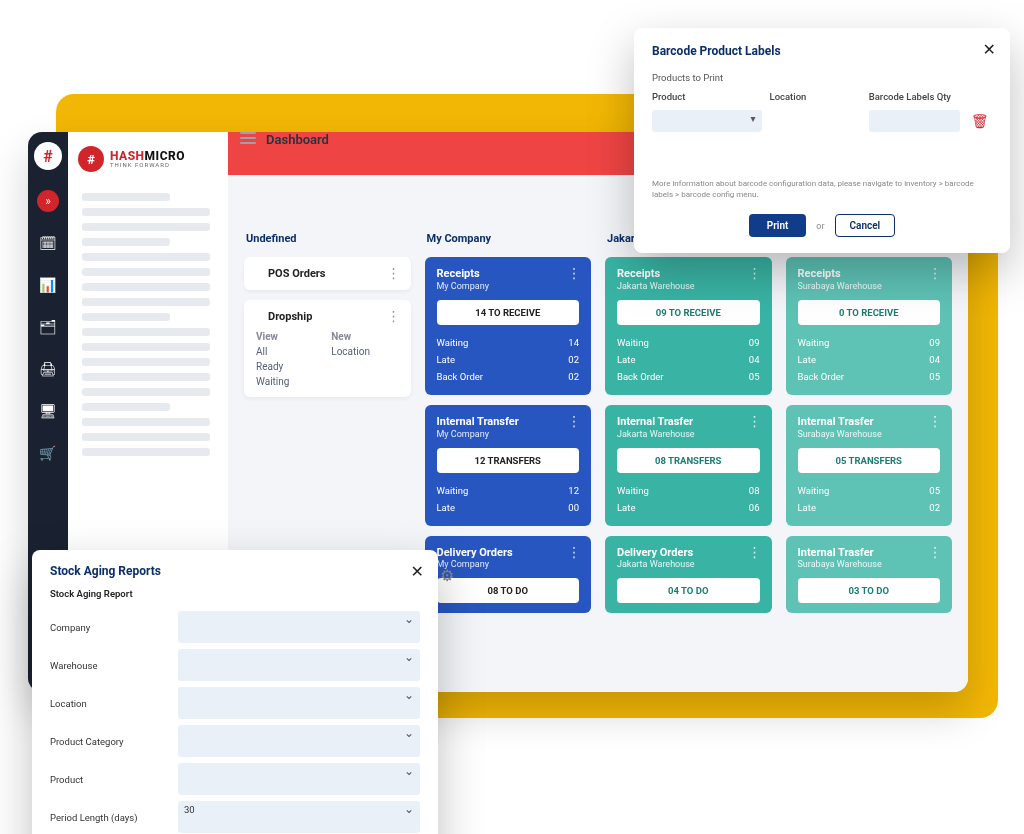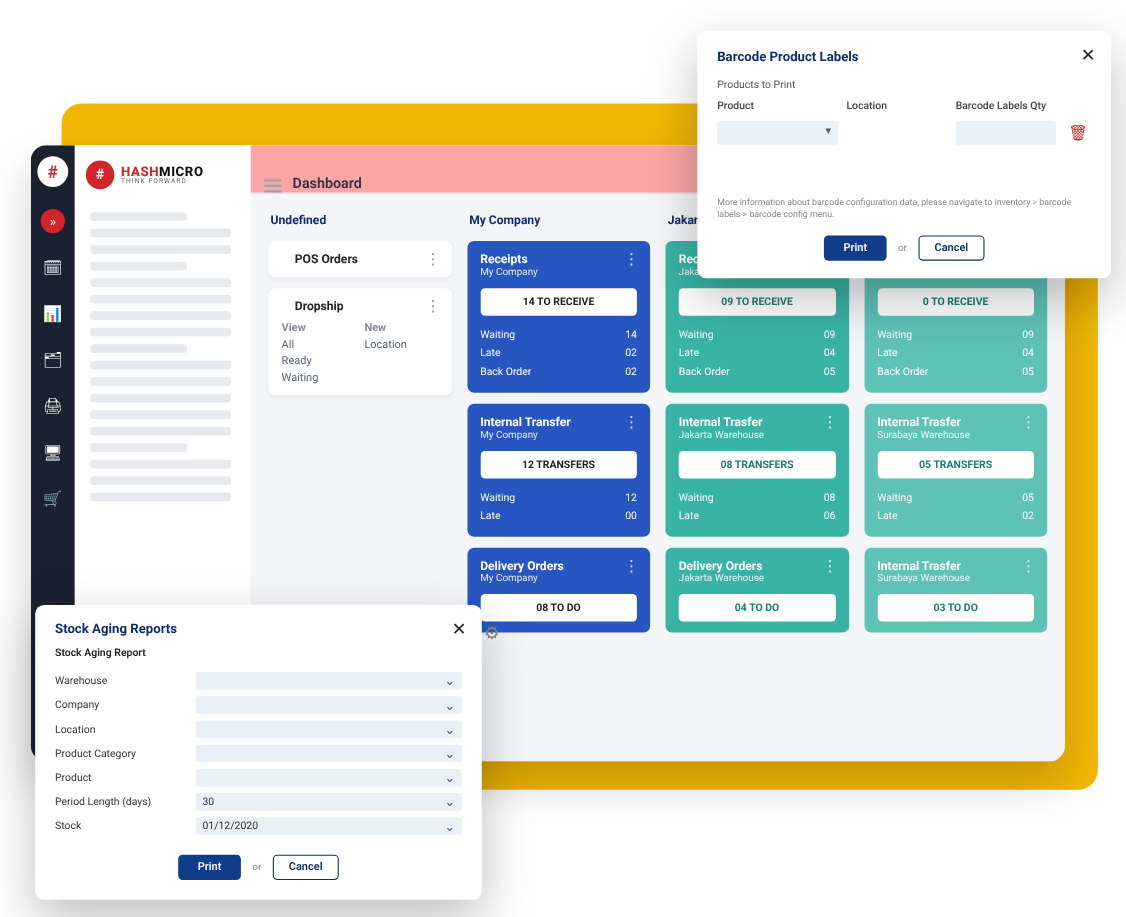--- a/index.html
+++ b/index.html
@@ -21,28 +21,28 @@
   .brand-cloud { width:26px; height:26px; border-radius:50%; background:#d0252b; color:#fff; display:flex; align-items:center; justify-content:center; font-weight:bold; font-size:13px; }
   .brand-text { line-height:1; }
   .brand-text .t1 { font-size:12px; font-weight:800; color:#111; letter-spacing:.5px; }
   .brand-text .t1 span { color:#d0252b; }
   .brand-text .t2 { font-size:6px; color:#666; letter-spacing:1px; }
   .skel { height:8px; background:#e6e9ee; border-radius:3px; margin:7px 14px; }
   .skel.short { width:55%; }
   .skel.long { width:80%; }
 
   .app-main { flex:1; background:#f3f5f8; display:flex; flex-direction:column; }
-  .app-header { height:44px; background:#fca5a5; display:flex; align-items:flex-end; padding:0 12px; border-bottom:1px solid #eceef2; gap:10px; }
+  .app-header { height:44px; background:#ef4444; display:flex; align-items:flex-start; padding:0 12px; border-bottom:1px solid #eceef2; gap:10px; }
   .burger { width:16px; display:flex; flex-direction:column; gap:3px; }
   .burger span { height:2px; background:#9aa2b1; border-radius:1px; }
   .app-header h1 { font-size:13px; font-weight:600; color:#2b323f; }
 
   .grid { flex:1; padding:14px 16px; display:grid; grid-template-columns: repeat(4, 1fr); gap:14px; overflow:hidden; }
   .col { display:flex; flex-direction:column; gap:10px; }
-  .col-title { font-size:11px; font-weight:700; color:#0b2f6a; padding:4px 2px 2px; }
+  .col-title { font-size:11px; font-weight:700; color:#0b2f6a; padding:4px 2px 2px;margin-top:38px; }
 
   .white-card { background:#fff; border-radius:6px; padding:10px 12px; box-shadow:0 2px 4px rgba(0,0,0,.05); position:relative; }
   .white-card .title { font-size:11px; font-weight:700; color:#222;margin-left:12px; }
   .dots { position:absolute; right:10px; top:8px; font-size:14px; color:#8a92a3; cursor:pointer; }
   .btn-blue { background:#103c8a; color:#fff; border:none; border-radius:4px; padding:8px 0; width:100%; font-size:10px; font-weight:600; margin-top:10px; }
 
   .drop-card .sub { display:grid; grid-template-columns:1fr 1fr; gap:4px 8px; margin-top:8px; font-size:10px; }
   .drop-card .sub div { color:#55607a; }
   .drop-card .sub .head { color:#889; font-weight:700; }
 
@@ -85,21 +85,21 @@
   .dlg .actions { display:flex; align-items:center; justify-content:center; gap:10px; margin-top:14px; }
   .btn-primary { background:#103c8a; color:#fff; border:none; border-radius:4px; padding:6px 18px; font-size:10px; font-weight:600; cursor:pointer; }
   .btn-outline { background:#fff; color:#0b2f6a; border:1px solid #0b2f6a; border-radius:4px; padding:5px 14px; font-size:10px; font-weight:600; cursor:pointer; }
   .or { font-size:9px; color:#888; }
 
   
   .dlg-stock { left:32px; top:550px; width:406px; padding:14px 18px 18px; }
   .dlg-stock .form { margin-top:12px; display:flex; flex-direction:column; gap:6px; }
   .frow { display:grid; grid-template-columns: 120px 1fr; align-items:center; gap:8px; }
   .frow label { font-size:9.5px; color:#333; }
-  .sel { height:16px; background:#eaf0f8; border-radius:3px; position:relative; font-size:9.5px; color:#333; padding:3px 6px; }
+  .sel { height:32px; background:#eaf0f8; border-radius:3px; position:relative; font-size:9.5px; color:#333; padding:3px 6px; }
   .sel::after { content:"⌄"; position:absolute; right:6px; top:1px; font-size:12px; color:#4a5877; }
   .dlg-stock .subhead { font-size:9.5px; color:#222; font-weight:600; margin-top:10px; }
 </style>
 </head>
 <body>
 
 <div class="yellow-bg"></div>
 
 <div class="app">
   <div class="app-rail">
@@ -329,25 +329,25 @@
     <button class="btn-outline">Cancel</button>
   </div>
 </div>
 
 <div class="dlg dlg-stock">
   <span class="close">✕</span>
   <h3>Stock Aging Reports</h3>
   <div class="subhead">Stock Aging Report</div>
   <div class="form">
     <div class="frow">
+        <label>Company</label>
+        <div class="sel"></div>
+      </div>
+    <div class="frow">
         <label>Warehouse</label>
-        <div class="sel"></div>
-      </div>
-    <div class="frow">
-        <label>Company</label>
         <div class="sel"></div>
       </div>
     <div class="frow">
         <label>Location</label>
         <div class="sel"></div>
       </div>
     <div class="frow">
         <label>Product Category</label>
         <div class="sel"></div>
       </div>

